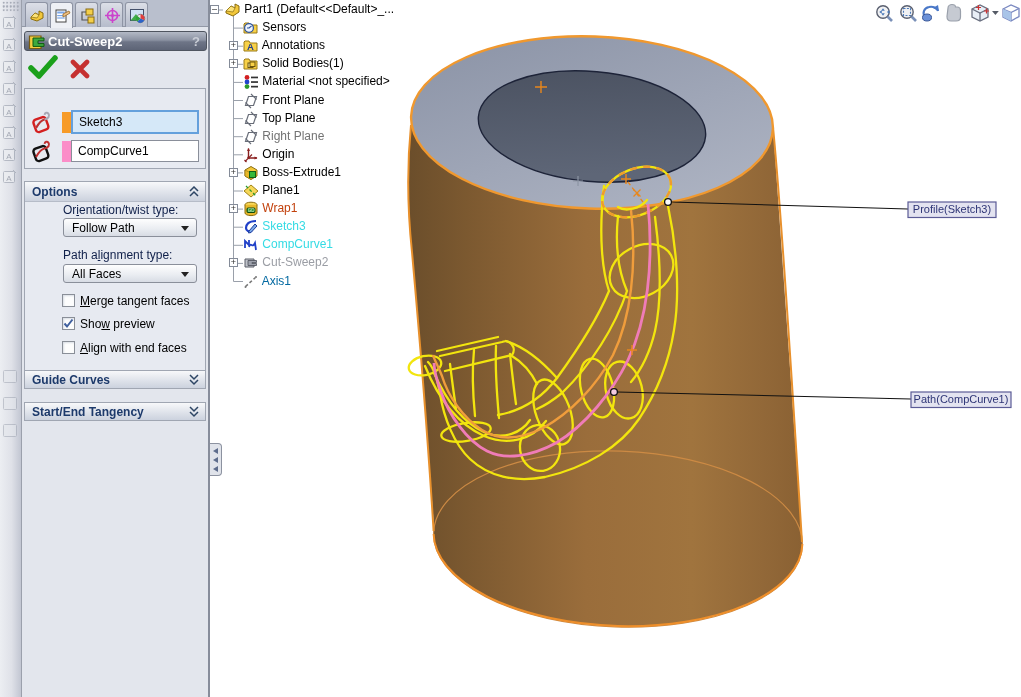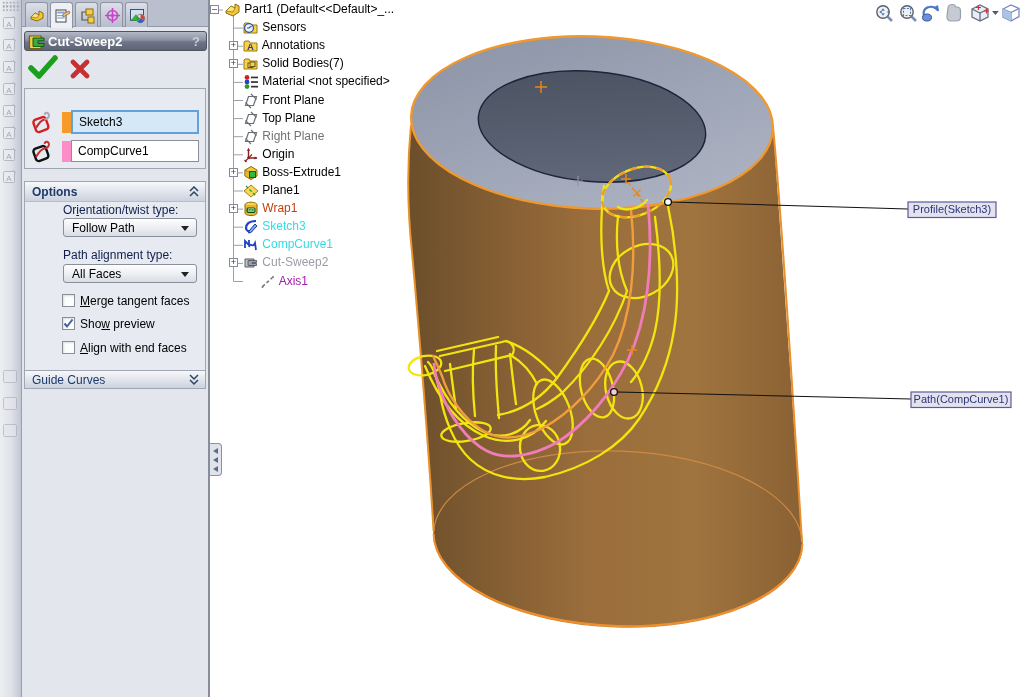--- a/index.html
+++ b/index.html
@@ -25,21 +25,21 @@
 #pmhdr .q{position:absolute;left:167px;top:2px;font-size:13px;font-weight:bold;color:#c9cdd6;}
 #pmhdr svg{position:absolute;left:3px;top:2px;}
 #okx{position:absolute;left:0;top:53px;width:186px;height:32px;}
 .grp{position:absolute;left:2px;width:182px;border:1px solid #a0a6b2;background:#e7eaf1;}
 .ghdr{height:20px;background:linear-gradient(#f7f8fa,#dde1e9 60%,#ccd2de);
 border-bottom:1px solid #b6bcc8;position:relative;}
 .ghdr .t{position:absolute;left:7px;top:3px;font-size:12px;font-weight:bold;color:#1d3a6b;}
 .chev{position:absolute;right:6px;top:4px;}
 .gbar{position:absolute;left:2px;width:182px;height:19px;border:1px solid #a0a6b2;
 background:linear-gradient(#f7f8fa,#dde1e9 60%,#ccd2de);}
-.gbar .t{position:absolute;left:7px;top:2px;font-size:12px;font-weight:normal;color:#1d3a6b;}
+.gbar .t{position:absolute;left:7px;top:2px;font-size:12px;font-weight:bold;color:#1d3a6b;}
 .selrow{position:absolute;}
 .swatch{position:absolute;width:9px;height:21px;}
 .fld{position:absolute;left:0;top:0;height:21px;font-size:12px;color:#000;padding:3px 0 0 6px;}
 .lbl{position:absolute;font-size:12px;color:#10204a;}
 .dd{position:absolute;left:38px;width:134px;height:19px;border:1px solid #8a8f9a;border-radius:3px;
 background:linear-gradient(#fefefe,#e9ecf1 60%,#d8dce4);font-size:12px;color:#000;padding:2px 0 0 8px;}
 .dd .ar{position:absolute;right:7px;top:7px;width:0;height:0;
 border-left:4px solid transparent;border-right:4px solid transparent;border-top:5px solid #222;}
 .cb{position:absolute;left:37px;width:13px;height:13px;border:1px solid #8a8f98;background:#fdfdfd;
 box-shadow:inset 1px 1px 2px #d8dde4;}
@@ -213,20 +213,26 @@
 <div class="cb" style="top:159px"></div>
       <div class="cblbl" style="top:159px"><u>A</u>lign with end faces</div>
 </div>
 
 <div class="gbar" style="top:370px">
       <span class="t">Guide Curves</span>
       <svg class="chev" width="10" height="12" viewBox="0 0 10 12" style="top:3px">
         <path d="M1 1 L5 5 L9 1 M1 6 L5 10 L9 6" fill="none" stroke="#2d4564" stroke-width="1.5"></path>
       </svg>
     </div>
+<div class="gbar" style="top:402px">
+      <span class="t">Start/End Tangency</span>
+      <svg class="chev" width="10" height="12" viewBox="0 0 10 12" style="top:3px">
+        <path d="M1 1 L5 5 L9 1 M1 6 L5 10 L9 6" fill="none" stroke="#2d4564" stroke-width="1.5"></path>
+      </svg>
+    </div>
 </div>
 <div id="handle">
     <div class="harr" style="top:4px"></div>
     <div class="harr" style="top:13px"></div>
     <div class="harr" style="top:22px"></div>
   </div>
 <div id="tree">
 <svg width="60" height="295" viewBox="0 0 60 295" style="position:absolute;left:0;top:0">
       <path d="M25.5 16 V281.5" stroke="#9aa0aa" stroke-width="1" fill="none"></path>
       <path d="M25.5 28.1 H35" stroke="#9aa0aa" stroke-width="1" fill="none"></path>
@@ -259,21 +265,21 @@
 <div class="exp" style="left:21px;top:41.2px">+</div>
 <div class="trow" style="left:35px;top:38.2px;color:#000"><svg width="16" height="16" viewBox="0 0 16 16">
         <path d="M1 4 L1 13 L14 13 L14 5 L7 5 L6 3 L2 3 Z" fill="#f8d148" stroke="#9a7a16" stroke-width="1"></path>
         <text x="7.5" y="12.4" font-size="9.5" font-weight="bold" fill="#23408e" text-anchor="middle" font-family="Liberation Sans">A</text>
       </svg> <span style="position:relative;top:-2px">Annotations</span></div>
 <div class="exp" style="left:21px;top:59.3px">+</div>
 <div class="trow" style="left:35px;top:56.3px;color:#000"><svg width="16" height="16" viewBox="0 0 16 16">
         <path d="M1 4 L1 13 L14 13 L14 5 L7 5 L6 3 L2 3 Z" fill="#f8d148" stroke="#9a7a16" stroke-width="1"></path>
         <rect x="5" y="7" width="5" height="4.5" fill="#fdf0a0" stroke="#6b5510" stroke-width="1"></rect>
         <rect x="7" y="6" width="5" height="4.5" fill="#f8d148" stroke="#6b5510" stroke-width="1"></rect>
-      </svg> <span style="position:relative;top:-2px">Solid Bodies(7)</span></div>
+      </svg> <span style="position:relative;top:-2px">Solid Bodies(1)</span></div>
 <div class="trow" style="left:35px;top:74.4px;color:#000"><svg width="16" height="16" viewBox="0 0 16 16">
         <circle cx="4" cy="3.4" r="2.4" fill="#d42020"></circle>
         <circle cx="4" cy="8" r="2.4" fill="#2244cc"></circle>
         <circle cx="4" cy="12.6" r="2.4" fill="#2a9a2a"></circle>
         <rect x="8" y="2.6" width="7" height="1.7" fill="#333"></rect>
         <rect x="8" y="7.2" width="7" height="1.7" fill="#333"></rect>
         <rect x="8" y="11.8" width="7" height="1.7" fill="#333"></rect>
       </svg> <span style="position:relative;top:-2px">Material &lt;not specified&gt;</span></div>
 <div class="trow" style="left:35px;top:92.5px;color:#000"><svg width="16" height="16" viewBox="0 0 16 16">
         <path d="M2.5 12.5 L5.5 3.5 L13.5 3.5 L10.5 12.5 Z" fill="none" stroke="#686d78" stroke-width="1.2"></path>
@@ -317,21 +323,21 @@
       </svg> <span style="position:relative;top:-2px">Sketch3</span></div>
 <div class="trow" style="left:35px;top:237.3px;color:#35dbe4"><svg width="16" height="16" viewBox="0 0 16 16">
         <path d="M2 11 L2 4 L6 8 L6 3" fill="none" stroke="#2040c8" stroke-width="1.8"></path>
         <path d="M6 10 C8 4 9 12 12 6 L13 13" fill="none" stroke="#2040c8" stroke-width="1.8"></path>
       </svg> <span style="position:relative;top:-2px">CompCurve1</span></div>
 <div class="exp" style="left:21px;top:258.4px">+</div>
 <div class="trow" style="left:35px;top:255.4px;color:#9a9da4"><svg width="16" height="16" viewBox="0 0 16 16">
         <path d="M2 4 L11 4 L11 6.5 L6 6.5 L6 9.5 L11 9.5 L11 12 L2 12 Z" fill="#c0c3ca" stroke="#5a5e68" stroke-width="1"></path>
         <path d="M4 5.5 L12.5 5.5 L12.5 7.5 L8 7.5 L8 8.5 L12.5 8.5 L12.5 10.5 L4 10.5 Z" fill="#9da1ab" stroke="#4a4e58" stroke-width=".8" transform="translate(1,0)"></path>
       </svg> <span style="position:relative;top:-2px">Cut-Sweep2</span></div>
-<div class="trow" style="left:52px;top:273.5px;color:#a21caf"><svg width="16" height="16" viewBox="0 0 16 16">
+<div class="trow" style="left:35px;top:273.5px;color:#0369a1"><svg width="16" height="16" viewBox="0 0 16 16">
         <path d="M2.5 12.5 L12.5 3.5" stroke="#777" stroke-width="1.6" stroke-dasharray="3.2 2.2"></path>
         <circle cx="2.5" cy="13" r="1" fill="#777"></circle>
         <circle cx="13" cy="3" r="1" fill="#777"></circle>
       </svg> <span style="position:relative;top:-2px">Axis1</span></div>
 </div>
 <svg id="vp" width="811" height="697" viewBox="210 0 811 697" style="position:absolute;left:210px;top:0">
 <defs>
 <linearGradient id="bodyg" x1="0" y1="0" x2="1" y2="0">
 <stop offset="0" stop-color="#6b4e2b"></stop>
         <stop offset="0.15" stop-color="#7c5930"></stop>

